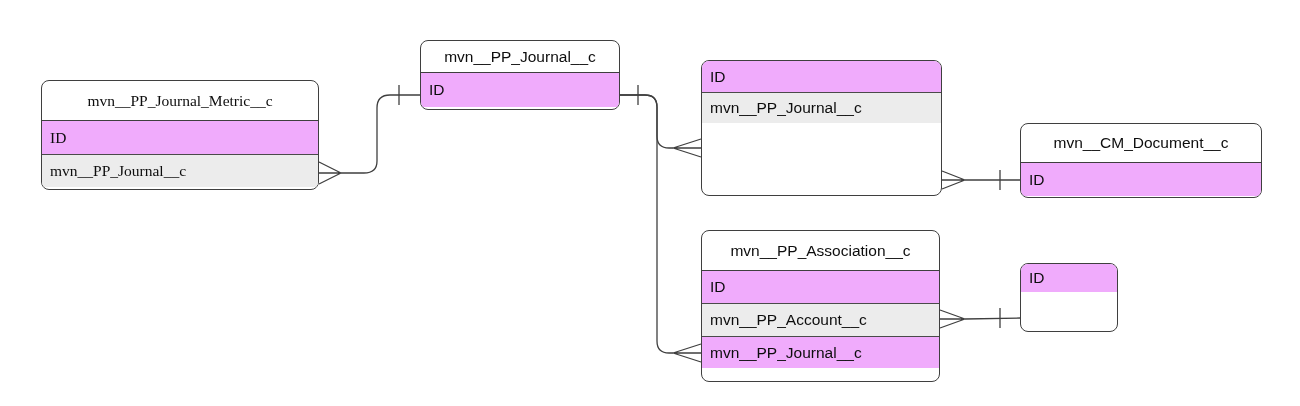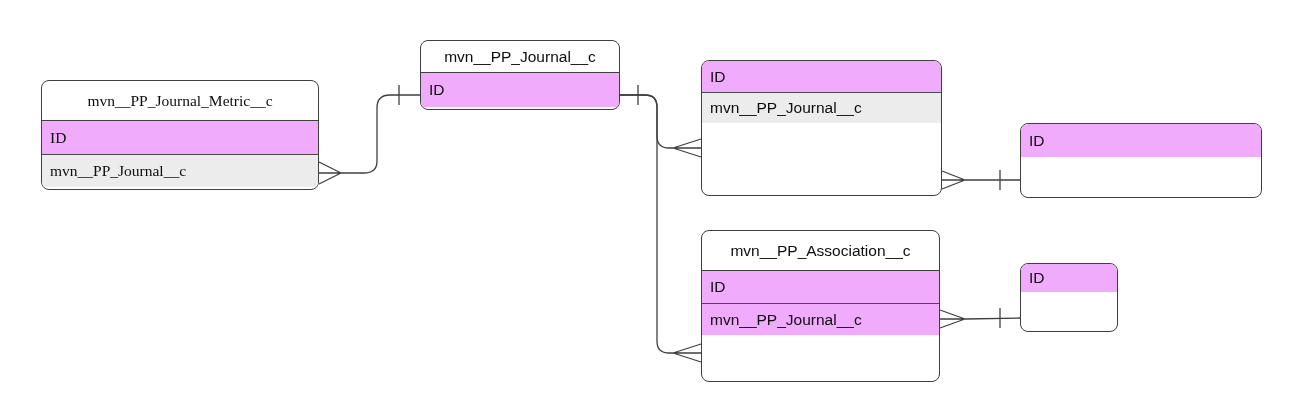--- a/index.html
+++ b/index.html
@@ -107,26 +107,28 @@
     <div class="title" style="height:32px">mvn__PP_Journal__c</div>
     <div class="row" style="height:34px">ID</div>
   </div>
 
   <div class="entity" style="left:701px; top:60px; width:241px; height:136px;">
     <div class="row" style="height:31px">ID</div>
     <div class="row hl" style="height:31px">mvn__PP_Journal__c</div>
   </div>
 
   <div class="entity" style="left:1020px; top:123px; width:242px; height:75px;">
+    <div class="title" style="height:39px">mvn__CM_Document__c</div>
     <div class="row" style="height:33px">ID</div>
   </div>
 
   <div class="entity" style="left:701px; top:230px; width:239px; height:152px;">
     <div class="title" style="height:40px">mvn__PP_Association__c</div>
     <div class="row" style="height:32px">ID</div>
+    <div class="row hl" style="height:33px">mvn__PP_Account__c</div>
     <div class="row" style="height:32px">mvn__PP_Journal__c</div>
   </div>
 
   <div class="entity" style="left:1020px; top:263px; width:98px; height:69px;">
     <div class="row" style="height:28px">ID</div>
   </div>
 
 </div>
 
 </body></html>

